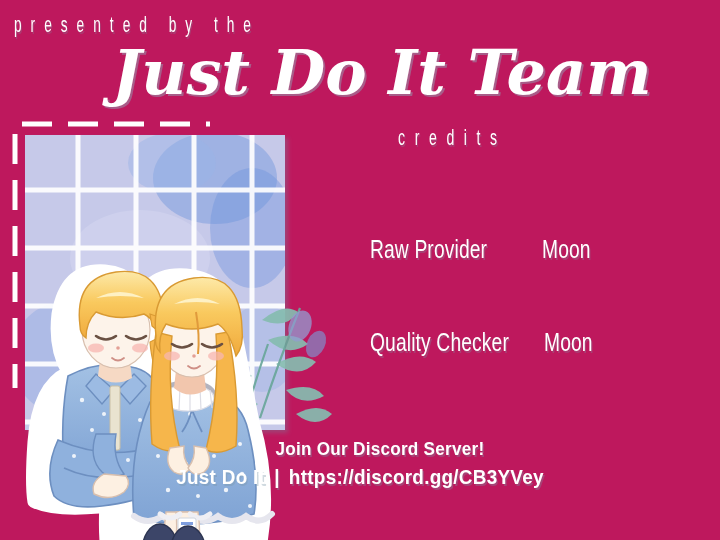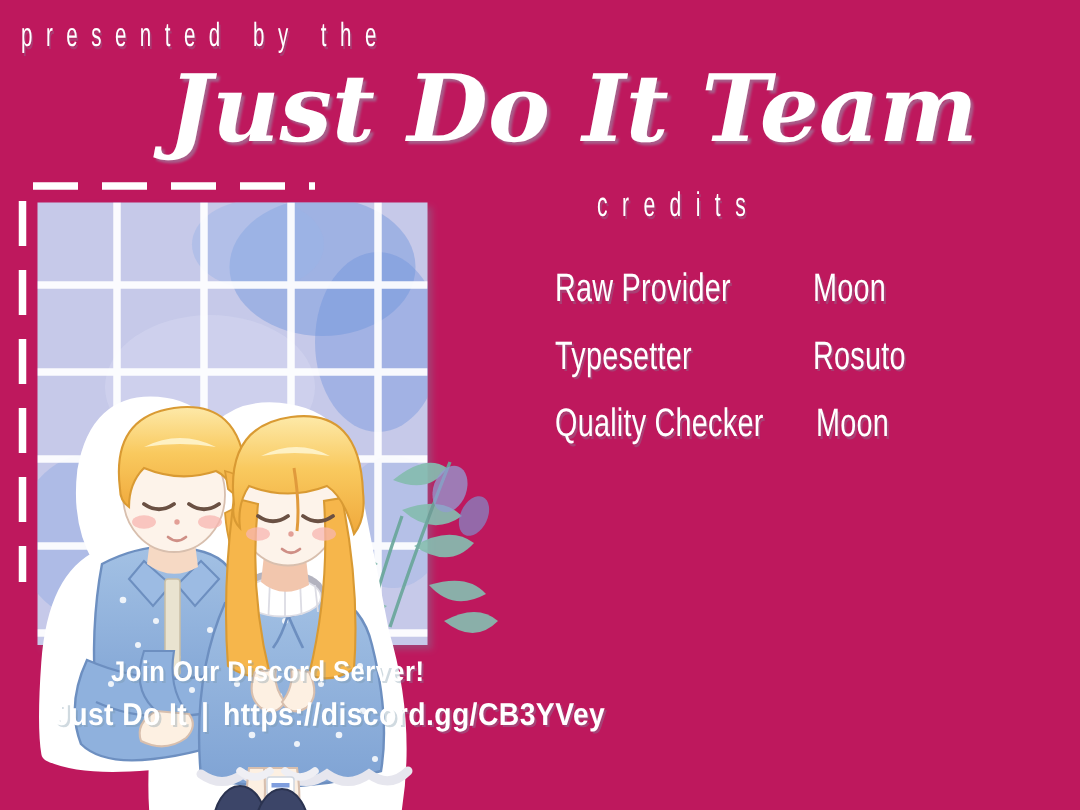--- a/index.html
+++ b/index.html
@@ -74,22 +74,23 @@
     white-space: nowrap;
   }
   .credits-table {
     position: absolute;
     left: 370px;
     top: 170px;
     width: 320px;
   }
   .credit-row {
     display: flex;
-    align-items: center;
+    align-items: flex-end;
     height: 45px;
+    margin-top: 48px;
   }
   .credit-role, .credit-value {
     font-family: "Liberation Sans", sans-serif;
     font-size: 24px;
     font-weight: 400;
     color: #ffffff;
     transform: scaleX(0.80) scaleY(1.10);
     transform-origin: left center;
     text-shadow: 1.6px 1.6px 0 rgba(120,150,165,0.32);
     white-space: nowrap;
@@ -97,21 +98,21 @@
   }
   .credit-role { width: 232px; }
   .credit-value { width: 200px; }
 
   
   .footer {
     position: absolute;
     left: 0;
     right: 0;
     top: 438px;
-    text-align: left;
+    text-align: center;
   }
   .footer-line1, .footer-line2 {
     font-family: "Liberation Sans", sans-serif;
     font-weight: 700;
     color: #ffffff;
     text-shadow: 1.6px 1.6px 0 rgba(120,150,165,0.35);
     white-space: nowrap;
     letter-spacing: 0.3px;
   }
   .footer-line1 {
@@ -347,24 +348,20 @@
   </div>
 
   <div class="credits-head">credits</div>
 
   <div class="credits-table">
     <div class="credit-row">
       <div class="credit-role">Raw Provider</div>
       <div class="credit-value">Moon</div>
     </div>
     <div class="credit-row">
-      <div class="credit-role">Typesetter</div>
-      <div class="credit-value">Rosuto</div>
-    </div>
-    <div class="credit-row">
       <div class="credit-role">Quality Checker</div>
       <div class="credit-value">Moon</div>
     </div>
   </div>
 
   <div class="footer">
     <div class="footer-line1">Join Our Discord Server!</div>
     <div class="footer-line2">
       <span class="footer-brand">Just Do It</span>
       <span class="footer-sep">|</span>

